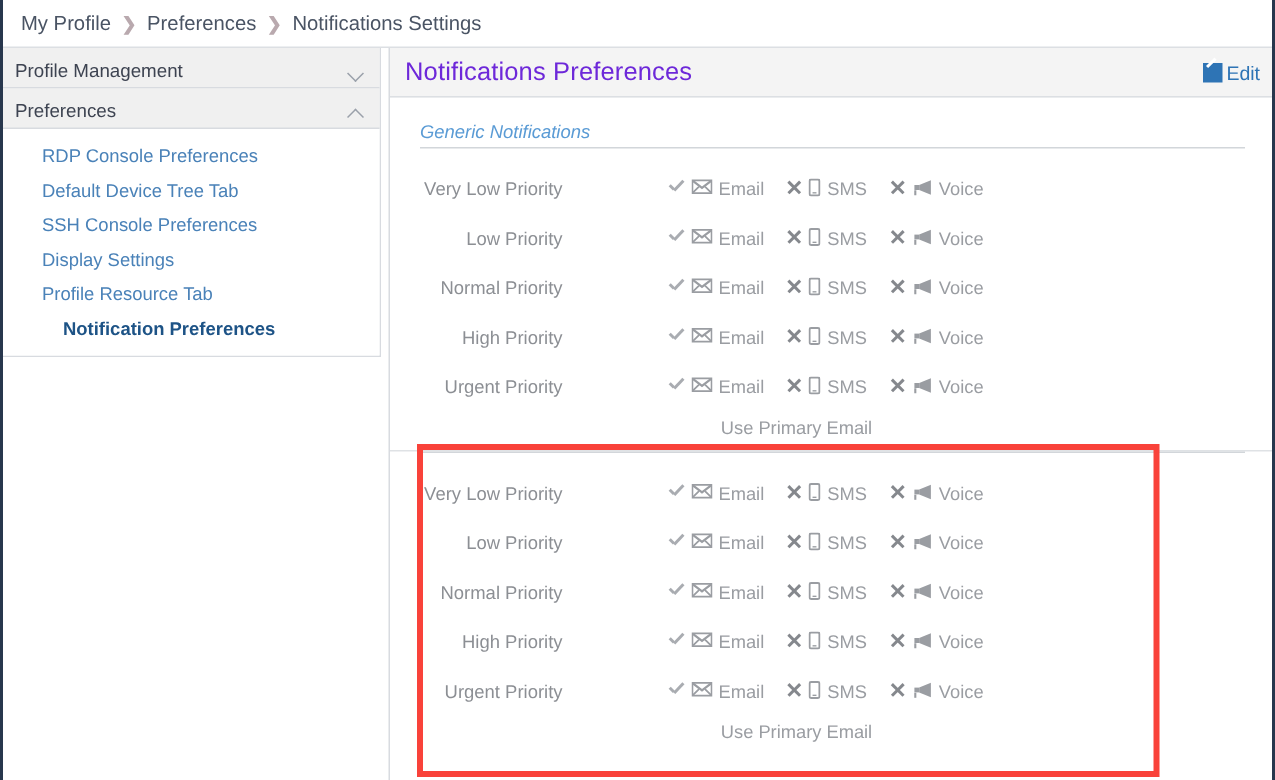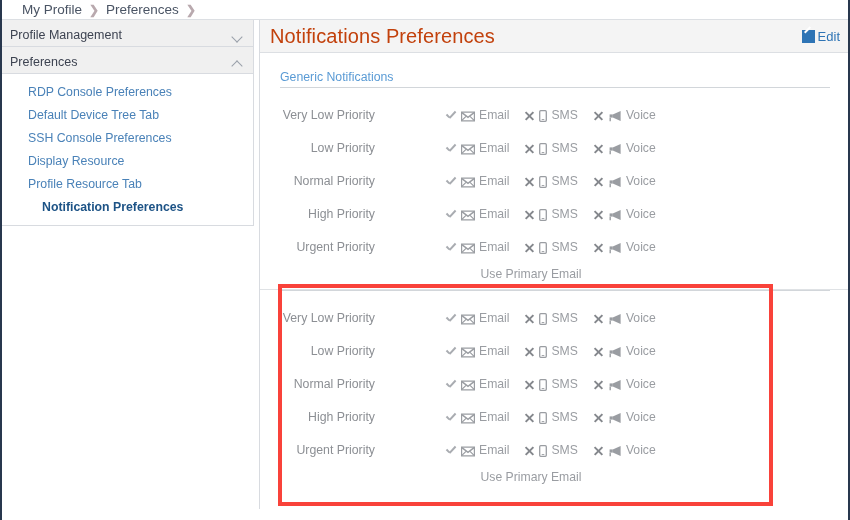--- a/index.html
+++ b/index.html
@@ -19,24 +19,24 @@
     height: 520px;
     box-sizing: border-box;
     border-left: 2px solid #28374d;
     border-right: 2px solid #28374d;
     background: #ffffff;
     overflow: hidden;
   }
 
   
   .breadcrumb {
-    height: 20px;
+    height: 32px;
     display: flex;
     align-items: center;
-    padding-left: 20px;
+    padding-left: 12px;
     background: #ffffff;
     border-bottom: 1px solid #dcdfe3;
     box-sizing: border-box;
   }
   .crumb {
     font-size: 13.5px;
     color: #4a5464;
     white-space: nowrap;
   }
   .crumb.link { color: #4a5464; }
@@ -137,22 +137,22 @@
     height: 33px;
     display: flex;
     align-items: center;
     justify-content: space-between;
     padding: 0 8px 0 10px;
     background: #f4f4f4;
     border-bottom: 1px solid #dcdfe3;
     box-sizing: border-box;
   }
   .main-title {
-    font-size: 20px;
-    color: #c2410c;
+    font-size: 17px;
+    color: #6d28d9;
     letter-spacing: 0.1px;
   }
   .edit-btn {
     display: flex;
     align-items: center;
     gap: 3px;
     cursor: pointer;
   }
   .edit-icon {
     width: 13px;
@@ -180,20 +180,21 @@
   .main-inner {
     padding: 0 18px 0 20px;
   }
 
   
   .section {
     position: relative;
   }
   .section-title-row {
     padding-top: 14px;
+    font-style: italic;
   }
   .section-title {
     display: inline-block;
     font-size: 12.3px;
     color: #5a9bd5;
     padding-bottom: 3px;
   }
   .section-rule {
     height: 1px;
     background: #d2d6da;
@@ -218,21 +219,21 @@
     box-sizing: border-box;
     white-space: nowrap;
   }
   .channels {
     display: flex;
     align-items: center;
     gap: 14px;
   }
   .channel {
     display: flex;
-    align-items: flex-end;
+    align-items: flex-start;
     gap: 4px;
     cursor: pointer;
   }
   .ch-label {
     font-size: 12.2px;
     color: #9a9da2;
     white-space: nowrap;
   }
   .state {
     width: 12px;
@@ -314,39 +315,40 @@
 </head>
 <body>
 
 <div id="app">
 
   <div class="breadcrumb" id="breadcrumb">
       <span class="crumb link">My Profile</span>
       <span class="crumb-sep">❯</span>
       <span class="crumb link">Preferences</span>
       <span class="crumb-sep">❯</span>
+      <span class="crumb">Notifications Settings</span>
     </div>
 
   <div class="body-wrap">
 
     <div class="sidebar">
       <div class="sidebar-panel" id="sidebar-panel">
           <div class="accordion-head">
             <span class="title">Profile Management</span>
             <span class="chev"></span>
           </div>
           <div class="accordion-head">
             <span class="title">Preferences</span>
             <span class="chev up"></span>
           </div>
           <div class="sub-list">
             <div class="sub-item">RDP Console Preferences</div>
             <div class="sub-item">Default Device Tree Tab</div>
             <div class="sub-item">SSH Console Preferences</div>
-            <div class="sub-item">Display Resource</div>
+            <div class="sub-item">Display Settings</div>
             <div class="sub-item">Profile Resource Tab</div>
             <div class="sub-item active">Notification Preferences</div>
           </div>
         </div>
     </div>
 
     <div class="main">
       <div class="main-head">
         <div class="main-title">Notifications Preferences</div>
         <div class="edit-btn">

